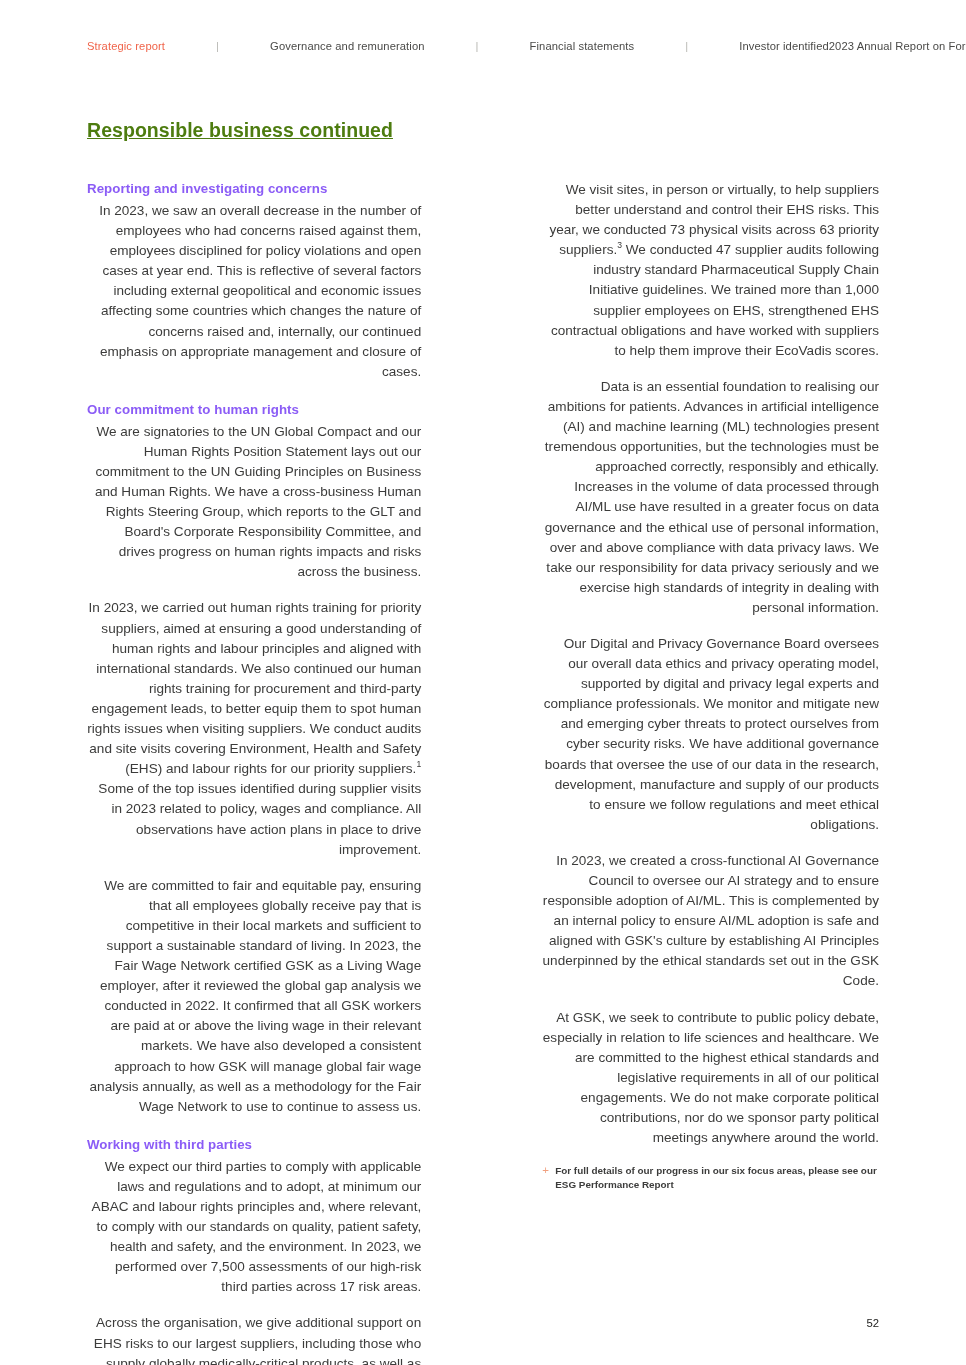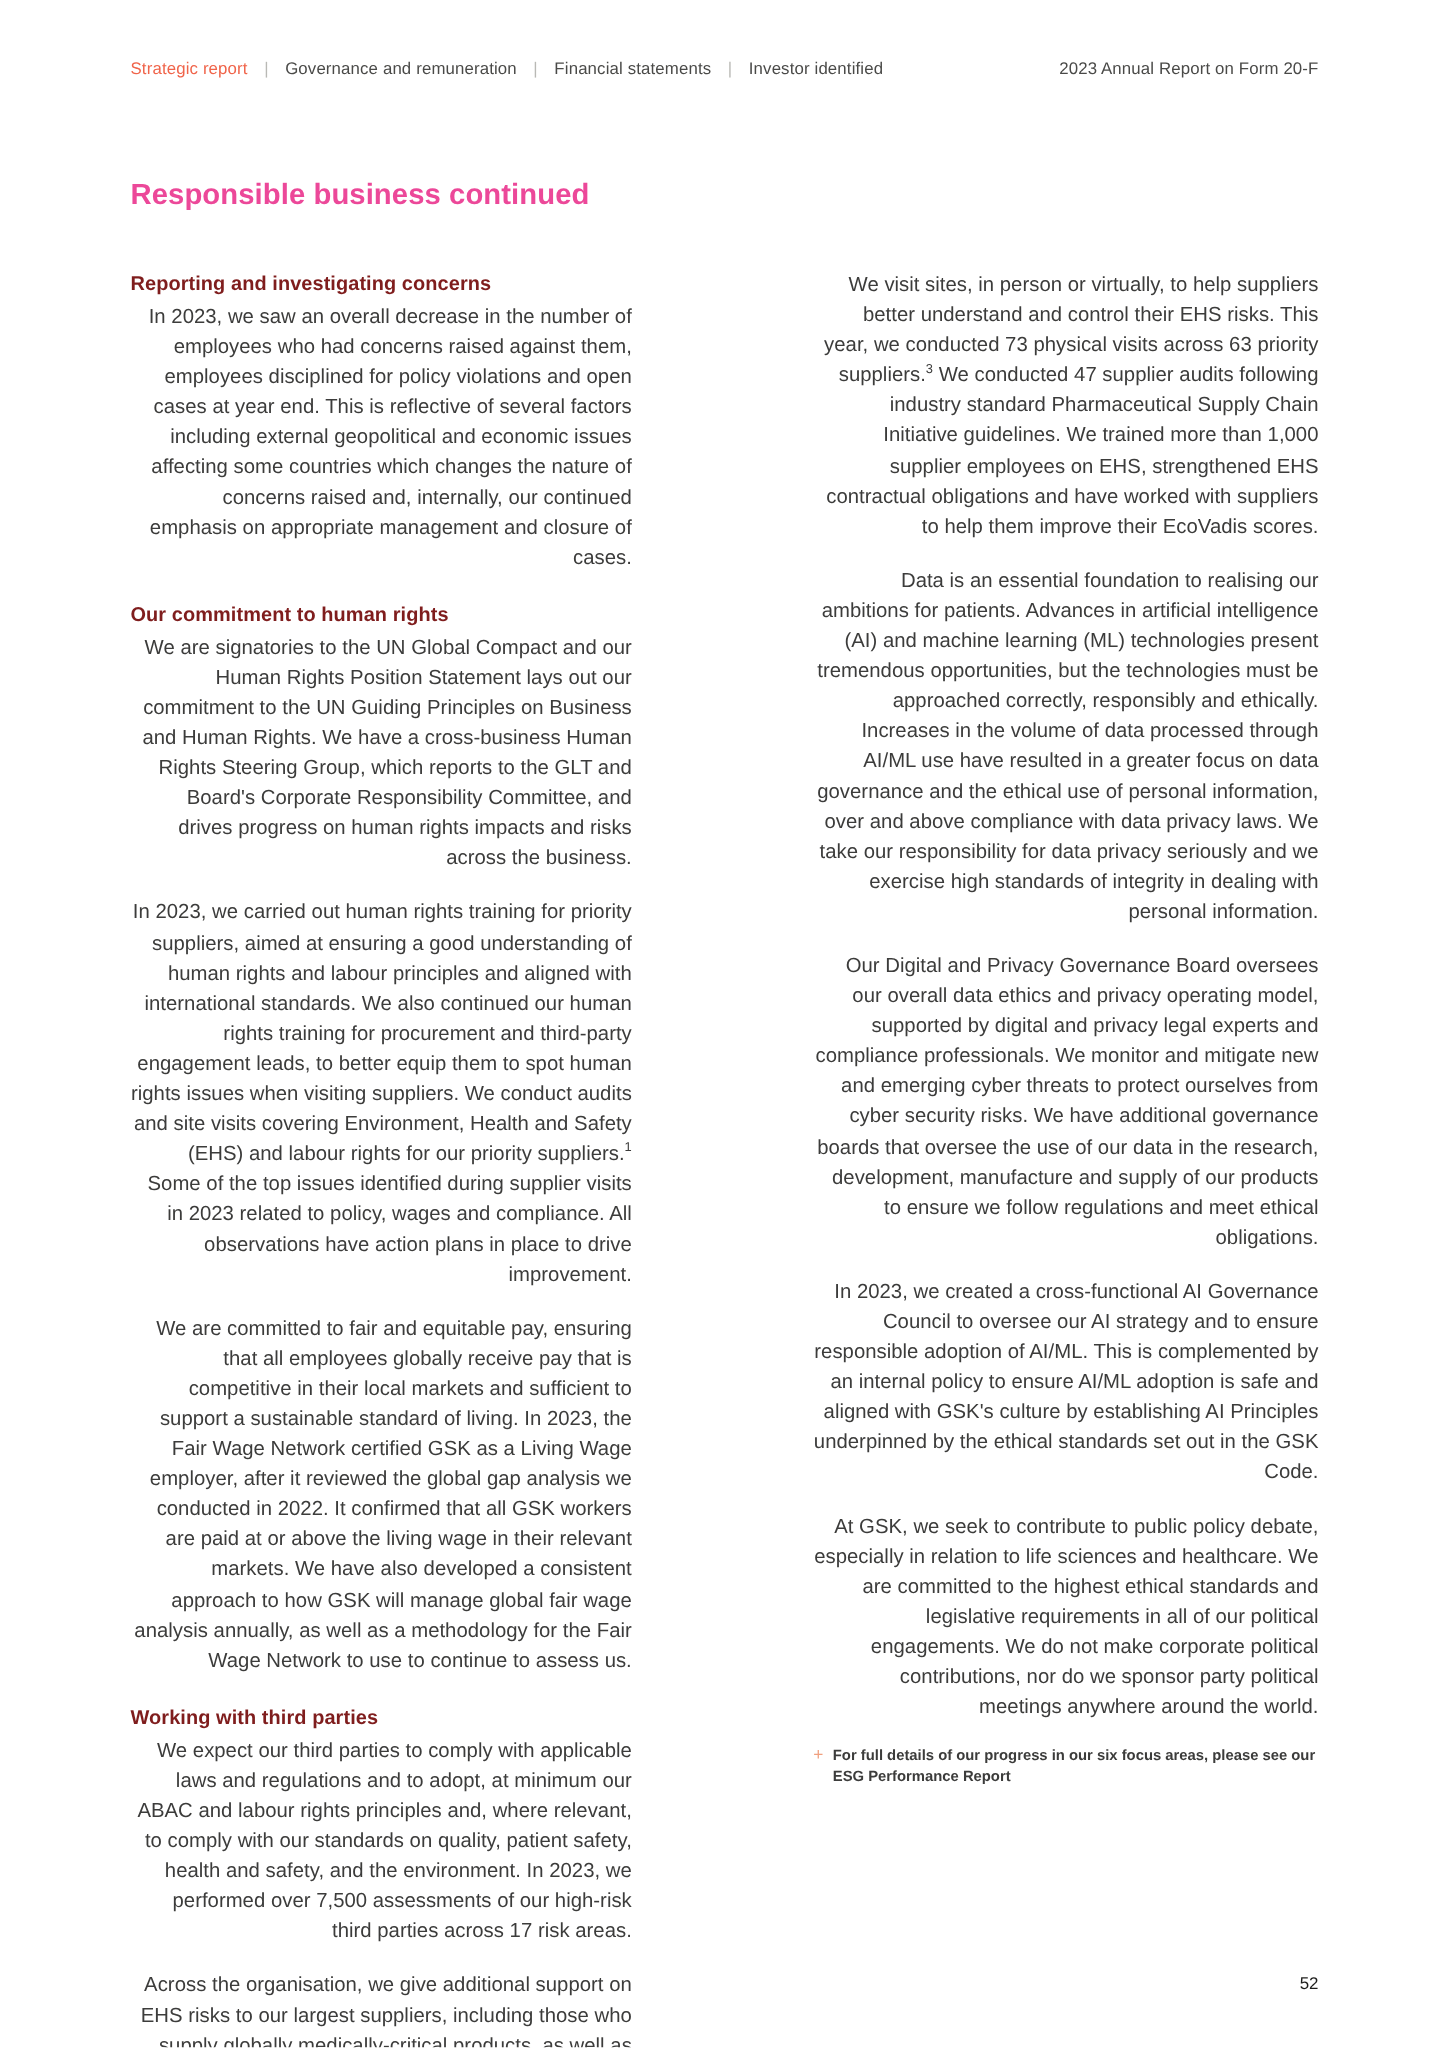--- a/index.html
+++ b/index.html
@@ -29,42 +29,44 @@
     display: flex;
     align-items: baseline;
     font-size: 11.2px;
     letter-spacing: 0.1px;
     color: #4a4a48;
     white-space: nowrap;
   }
   .runhead .nav {
     display: flex;
     align-items: baseline;
+    gap: 40px;
   }
   .runhead .nav-item { color: #4a4a48; }
   .runhead .nav-item.active { color: #f0644a; }
   .runhead .sep {
     color: #b9b9b5;
     padding: 0 11px;
   }
   .runhead .report-title {
     margin-left: auto;
     color: #4a4a48;
     text-align: right;
   }
 
   
   .page-title {
     position: absolute;
     top: 106px;
     left: 87px;
     font-size: 19.5px;
     font-weight: 600;
-    color: #ec4899;
+    color: #4d7c0f;
     letter-spacing: 0.05px;
+    text-decoration: underline;
   }
 
   
   .columns {
     position: absolute;
     top: 180px;
     left: 87px;
     width: 792px;
     display: flex;
     gap: 121px;
@@ -72,21 +74,21 @@
   .col {
     width: 386px;
     position: relative;
   }
   .col.right { width: 389px; }
 
   h3.sec {
     margin: 0 0 3px 0;
     font-size: 13.3px;
     font-weight: 700;
-    color: #7f1d1d;
+    color: #8b5cf6;
     letter-spacing: 0.05px;
     line-height: 1.35;
   }
   h3.sec.spaced { margin-top: 19px; }
 
   p.body {
     margin: 0 0 16px 0;
     font-size: 13.55px;
     line-height: 20.1px;
     color: #3c3c3b;

